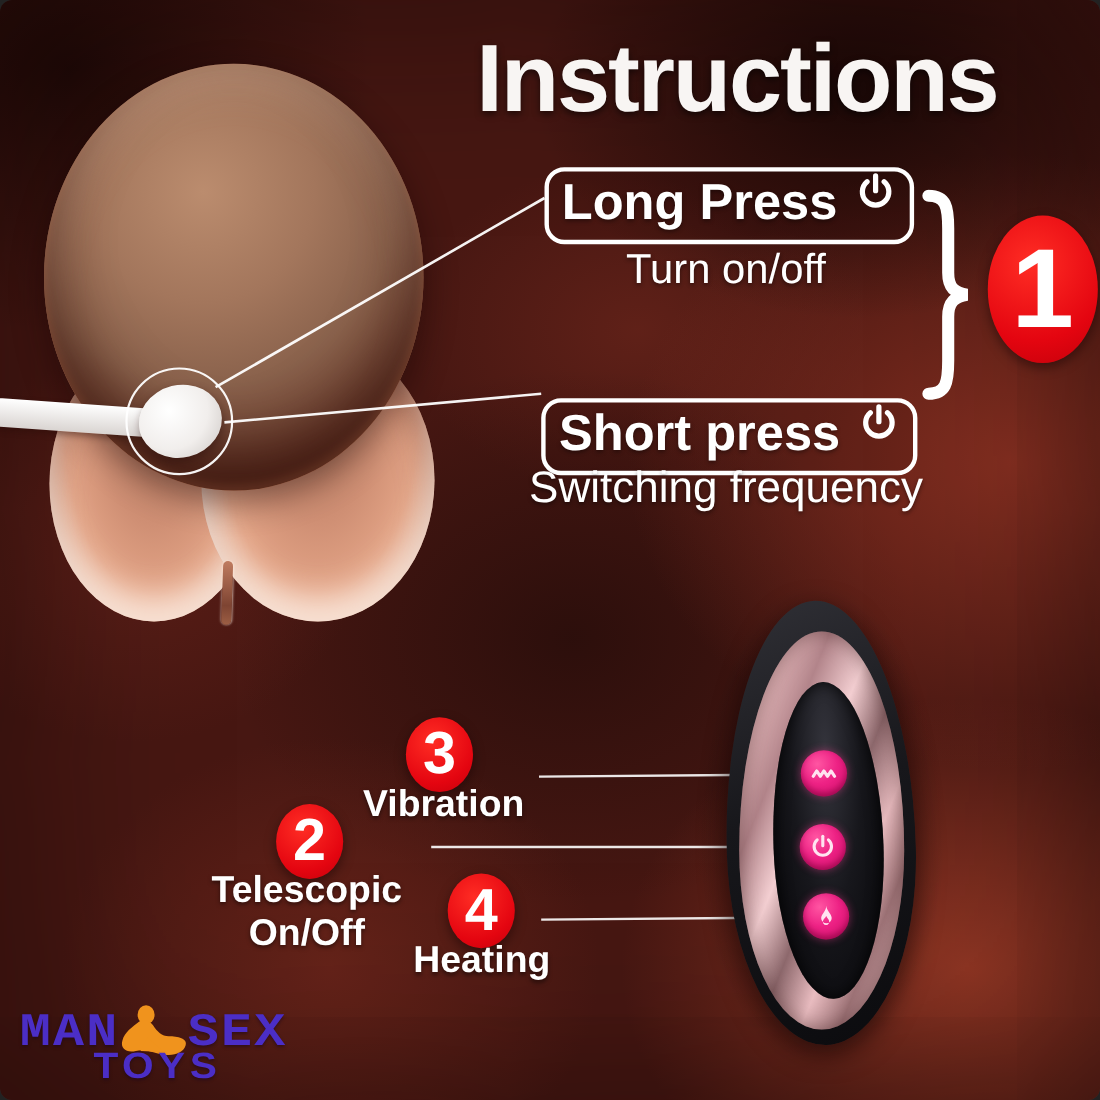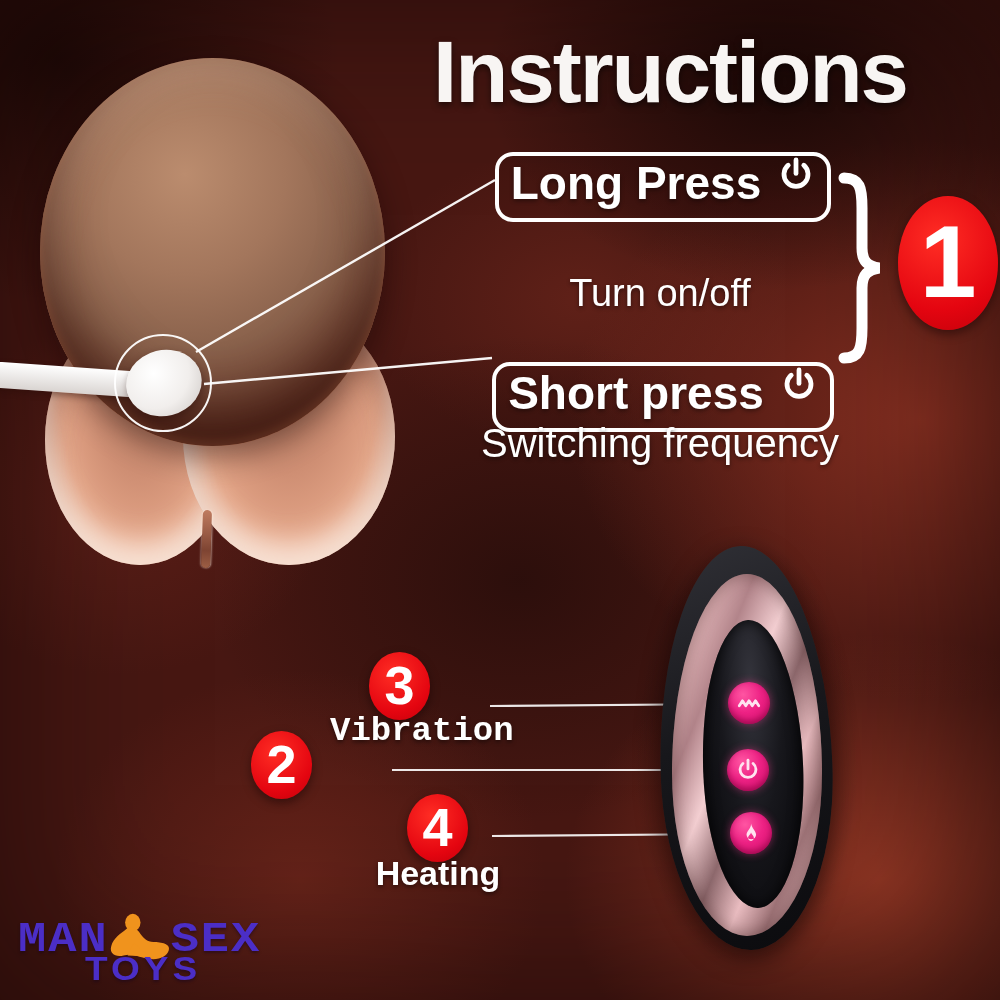--- a/index.html
+++ b/index.html
@@ -10,20 +10,21 @@
     background-image:
       radial-gradient(42% 30% at 78% 8%, rgba(20,6,5,.85), transparent 70%),
       radial-gradient(40% 35% at 6% 6%, rgba(24,7,5,.8), transparent 70%),
       radial-gradient(50% 40% at 92% 42%, rgba(139,49,34,.9), transparent 70%),
       radial-gradient(45% 35% at 88% 88%, rgba(150,56,37,.95), transparent 70%),
       radial-gradient(35% 30% at 30% 88%, rgba(110,38,27,.8), transparent 70%),
       radial-gradient(30% 25% at 12% 50%, rgba(100,34,26,.7), transparent 70%),
       radial-gradient(45% 35% at 52% 58%, rgba(30,10,8,.65), transparent 70%),
       radial-gradient(30% 22% at 58% 30%, rgba(120,42,30,.5), transparent 70%);
     box-shadow:inset 0 0 180px rgba(10,2,2,.55);
+    border-radius:11px;
   }
   .abs{position:absolute;}
   .white{color:#f8f5f3;}
   #title{
     left:340px;top:22px;width:660px;text-align:center;
     font-size:87px;font-weight:bold;letter-spacing:-2px;
     text-shadow:0 3px 7px rgba(0,0,0,.55);
   }
   
   .lobe{
@@ -67,38 +68,38 @@
   .callout-box{
     border:4px solid #fff;border-radius:18px;
     display:flex;align-items:flex-start;justify-content:center;gap:16px;
     color:#fff;font-weight:bold;font-size:46px;
     background:rgba(30,8,6,.12);
     text-shadow:0 2px 4px rgba(0,0,0,.4);
   }
   #long-press-box{left:495px;top:152px;width:328px;height:62px;}
   #short-press-box{left:492px;top:326px;width:334px;height:62px;margin-top:36px;}
   .callout-desc{color:#fff;text-align:center;text-shadow:0 2px 4px rgba(0,0,0,.45);}
-  #turn-desc{left:495px;top:224px;width:330px;font-size:38px;margin-top:48px;}
+  #turn-desc{left:495px;top:224px;width:330px;font-size:38px;}
   #freq-desc{left:440px;top:420px;width:440px;font-size:40px;line-height:47px;}
   
   .badge{
     border-radius:50%;color:#fff;font-weight:bold;text-align:center;
     background:radial-gradient(circle at 40% 32%, #ff2d24 0%, #e40510 65%, #c3000a 100%);
     box-shadow:0 4px 10px rgba(20,4,3,.5);
   }
   #badge-1{left:898px;top:196px;width:100px;height:134px;font-size:102px;line-height:132px;}
   .num-badge{width:61px;height:68px;font-size:54px;line-height:67px;}
   #badge-3{left:369px;top:652px;}
   #badge-2{left:251px;top:731px;}
   #badge-4{left:407px;top:794px;}
   .ctrl-label{
     color:#fff;font-weight:bold;font-size:34px;text-align:center;
     text-shadow:0 2px 4px rgba(0,0,0,.5);
   }
-  #label-vibration{left:330px;top:712px;width:146px;font-family:Liberation Mono, monospace;}
+  #label-vibration{left:330px;top:712px;width:146px;}
   #label-telescopic{left:148px;top:790px;width:262px;}
   #label-heating{left:358px;top:854px;width:160px;text-align:center;}
   
   #remote-shadow{
     left:628px;top:532px;width:236px;height:444px;border-radius:50%;
     background:radial-gradient(ellipse at 50% 50%, rgba(12,3,2,.55), transparent 68%);
   }
   #remote-body{
     left:660px;top:546px;width:172px;height:404px;
     border-radius:50% 50% 50% 50% / 56% 56% 44% 44%;
@@ -207,20 +208,21 @@
     <svg width="24" height="24" viewBox="0 0 24 24">
       <path d="M12 2.5 C12.5 7 8 9.5 7.5 13.5 a4.8 4.8 0 0 0 9.6 0 C16.8 10 13 7.5 12 2.5 Z
                M12 20 a3 3 0 0 1 -2.6 -4.4 C10 14 12 13 12 11.5 C12.6 13.2 14.2 14.2 14.6 15.8 A3 3 0 0 1 12 20 Z" fill="#ffe3f0" fill-rule="evenodd"></path>
     </svg>
   </div>
 
   <div class="abs badge num-badge" id="badge-3">3</div>
   <div class="abs ctrl-label" id="label-vibration">Vibration</div>
 
   <div class="abs badge num-badge" id="badge-2">2</div>
+  <div class="abs ctrl-label" id="label-telescopic">Telescopic On/Off</div>
 
   <div class="abs badge num-badge" id="badge-4">4</div>
   <div class="abs ctrl-label" id="label-heating">Heating</div>
 
   <div class="abs" id="logo-row">
     <span class="logo-word">MAN</span>
     <svg width="74" height="54" viewBox="0 0 72 52" style="margin:0 -6px;">
       <ellipse cx="29" cy="10" rx="7.5" ry="8.5" fill="#f0931d"></ellipse>
       <path d="M23,16 C17,21 10,25 8,33 C6,40 12,44 20,42 C28,40 33,43 43,45 C53,47 62,44 64,37 C66,31 57,29 49,29 C43,29 39,25 35,19 C32,15 27,13 23,16 Z" fill="#f0931d"></path>
       <path d="M30,30 L45,43 L24,42 Z" fill="#f0931d"></path>

